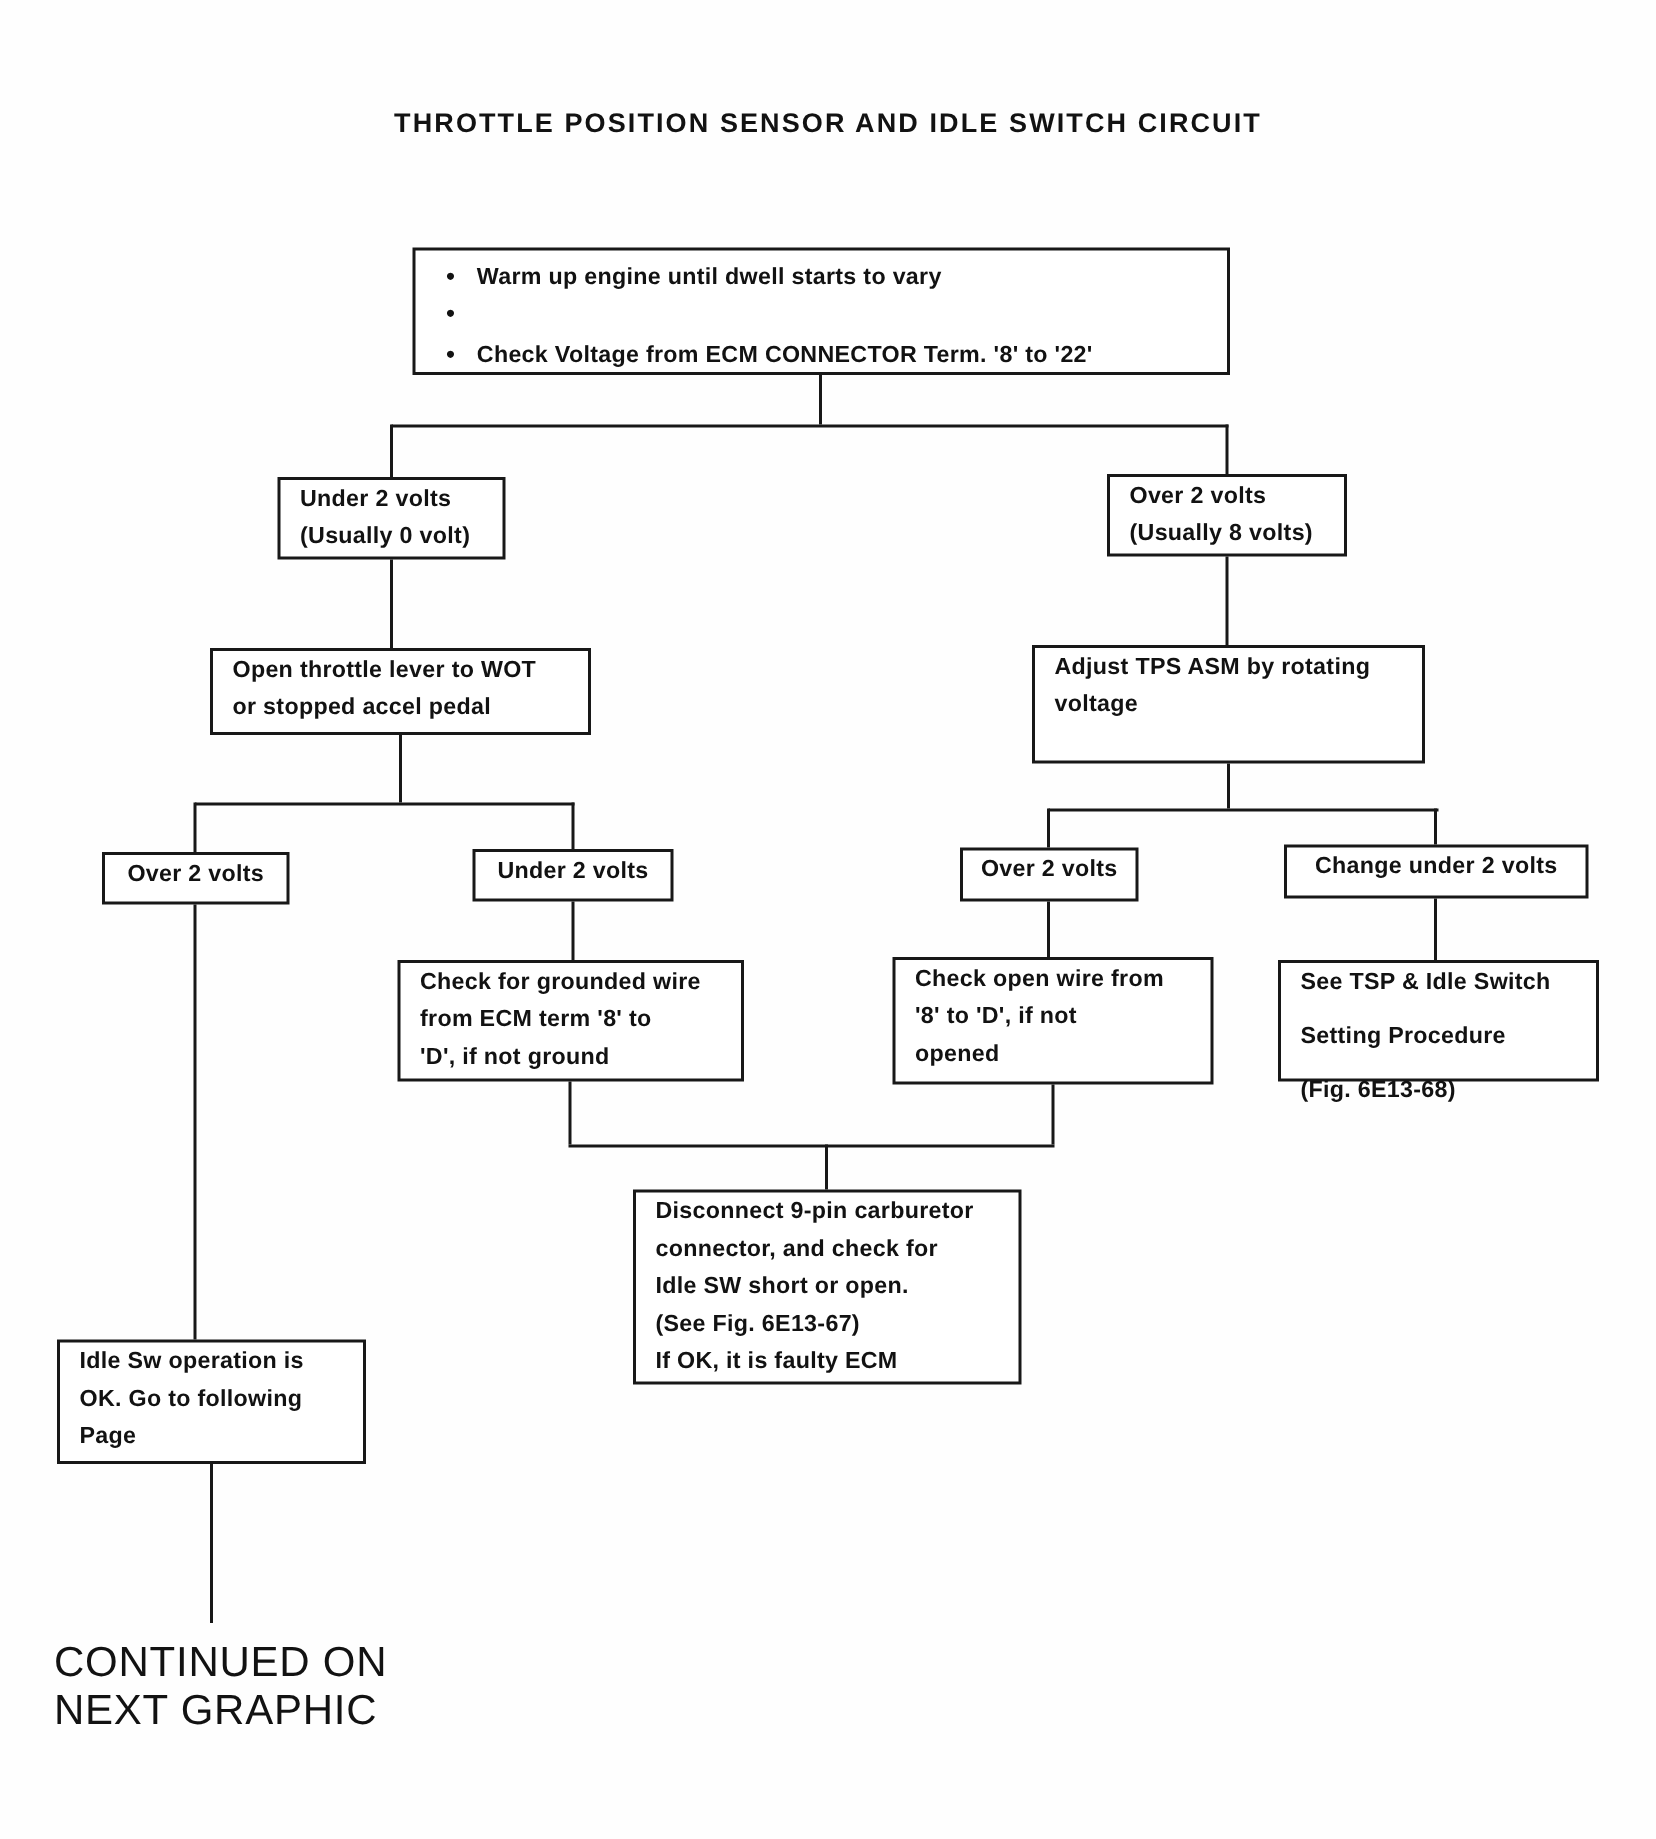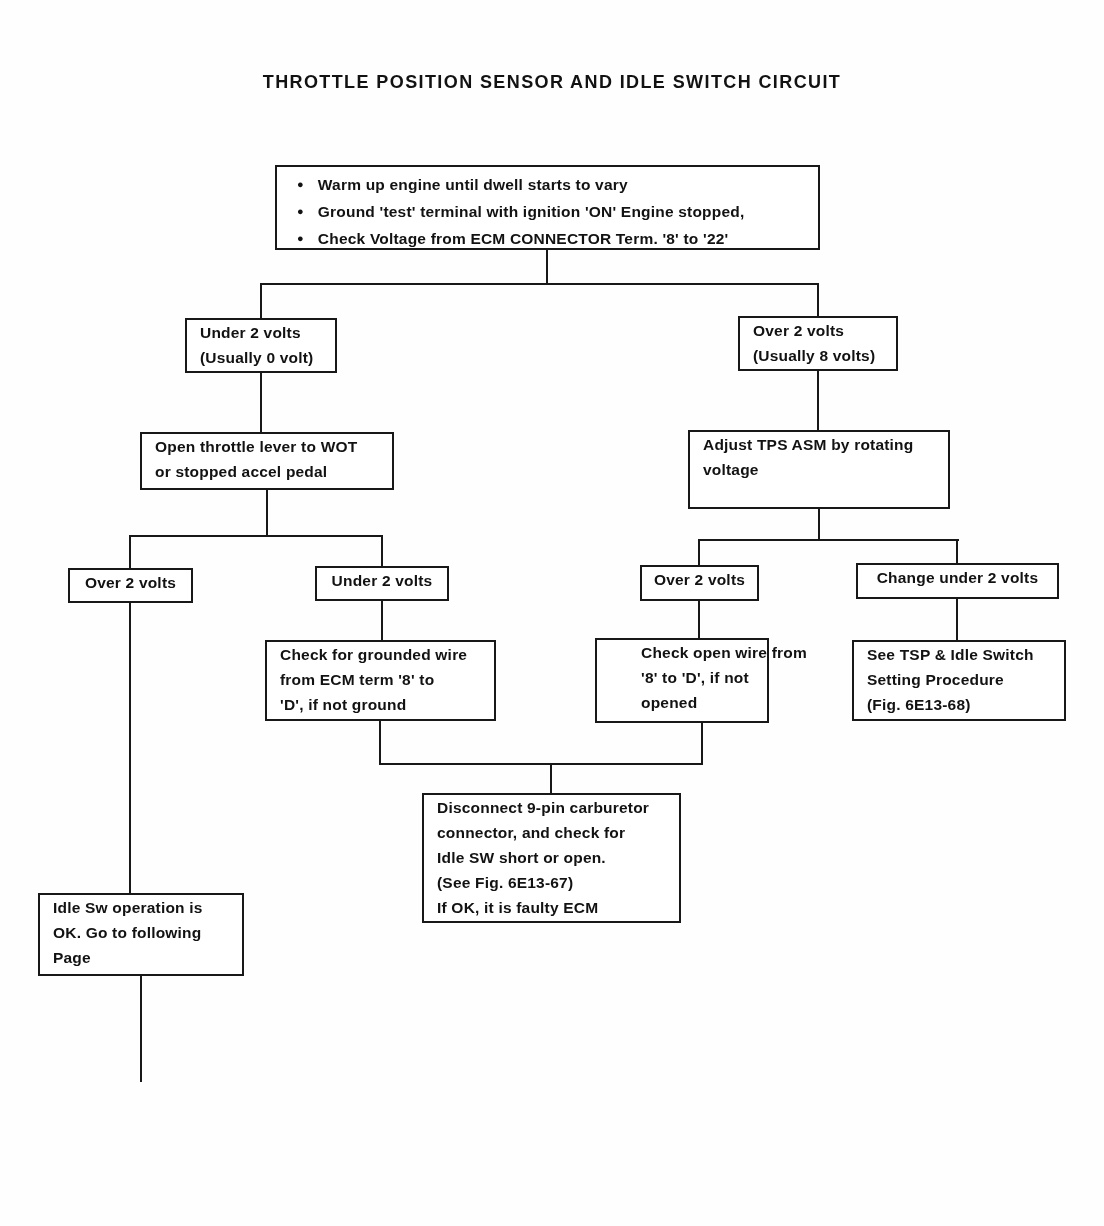--- a/index.html
+++ b/index.html
@@ -39,21 +39,20 @@
 
   <div class="title">THROTTLE POSITION SENSOR AND IDLE SWITCH CIRCUIT</div>
 
   <div class="box" style="left:275px; top:165px; width:545px; height:85px; justify-content:flex-start; padding-top:5px;">
     <div class="bullet-row">
       <span class="bullet">●</span>
       <span>Warm up engine until dwell starts to vary</span>
     </div>
     <div class="bullet-row">
       <span class="bullet">●</span>
-      <span>Ground 'test' terminal with ignition 'ON' Engine stopped,</span>
     </div>
     <div class="bullet-row">
       <span class="bullet">●</span>
       <span>Check Voltage from ECM CONNECTOR Term. '8' to '22'</span>
     </div>
   </div>
 
   <div class="box" style="left:185px; top:318px; width:152px; height:55px;">
     <div class="bl">Under 2 volts</div>
     <div class="bl">(Usually 0 volt)</div>
@@ -89,27 +88,27 @@
   <div class="box center" style="left:856px; top:563px; width:203px; height:36px;">
     <div class="bl">Change under 2 volts</div>
   </div>
 
   <div class="box" style="left:265px; top:640px; width:231px; height:81px;">
     <div class="bl">Check for grounded wire</div>
     <div class="bl">from ECM term '8' to</div>
     <div class="bl">'D', if not ground</div>
   </div>
 
-  <div class="box" style="left:595px; top:638px; width:174px; height:85px;padding-left:31px;">
+  <div class="box" style="left:595px; top:638px; width:214px; height:85px;">
     <div class="bl">Check open wire from</div>
     <div class="bl">'8' to 'D', if not</div>
     <div class="bl">opened</div>
   </div>
 
-  <div class="box" style="left:852px; top:640px; width:214px; height:81px;">
+  <div class="box" style="left:852px; top:640px; width:214px; height:81px;gap:11px;">
     <div class="bl">See TSP &amp; Idle Switch</div>
     <div class="bl">Setting Procedure</div>
     <div class="bl">(Fig. 6E13-68)</div>
   </div>
 
   <div class="box" style="left:422px; top:793px; width:259px; height:130px;">
     <div class="bl">Disconnect 9-pin carburetor</div>
     <div class="bl">connector, and check for</div>
     <div class="bl">Idle SW short or open.</div>
     <div class="bl">(See Fig. 6E13-67)</div>
@@ -139,14 +138,18 @@
   <div class="line v" style="left:381px; top:601px; height:39px;"></div>
   <div class="line v" style="left:698px; top:601px; height:37px;"></div>
   <div class="line v" style="left:956px; top:599px; height:41px;"></div>
   <div class="line v" style="left:379px; top:721px; height:42px;"></div>
   <div class="line v" style="left:701px; top:723px; height:40px;"></div>
   <div class="line h" style="left:379px; top:763px; width:324px;"></div>
   <div class="line v" style="left:550px; top:763px; height:30px;"></div>
   <div class="line v" style="left:129px; top:603px; height:290px;"></div>
   <div class="line v" style="left:140px; top:976px; height:106px;"></div>
 
+  <div class="footer">
+    <div>CONTINUED ON</div>
+    <div>NEXT GRAPHIC</div>
+  </div>
 
 </div>
 
 </body></html>

